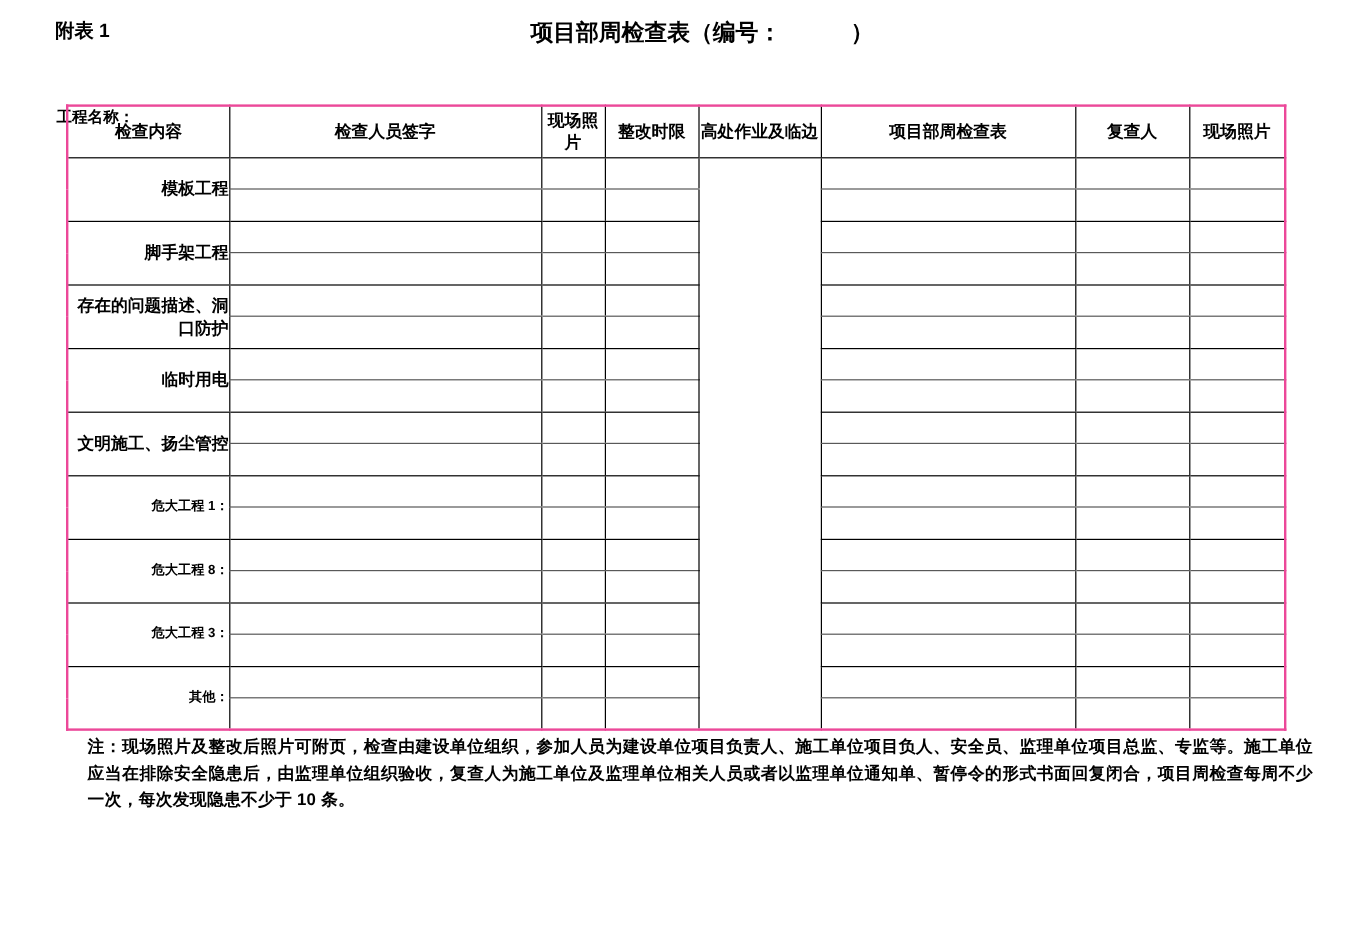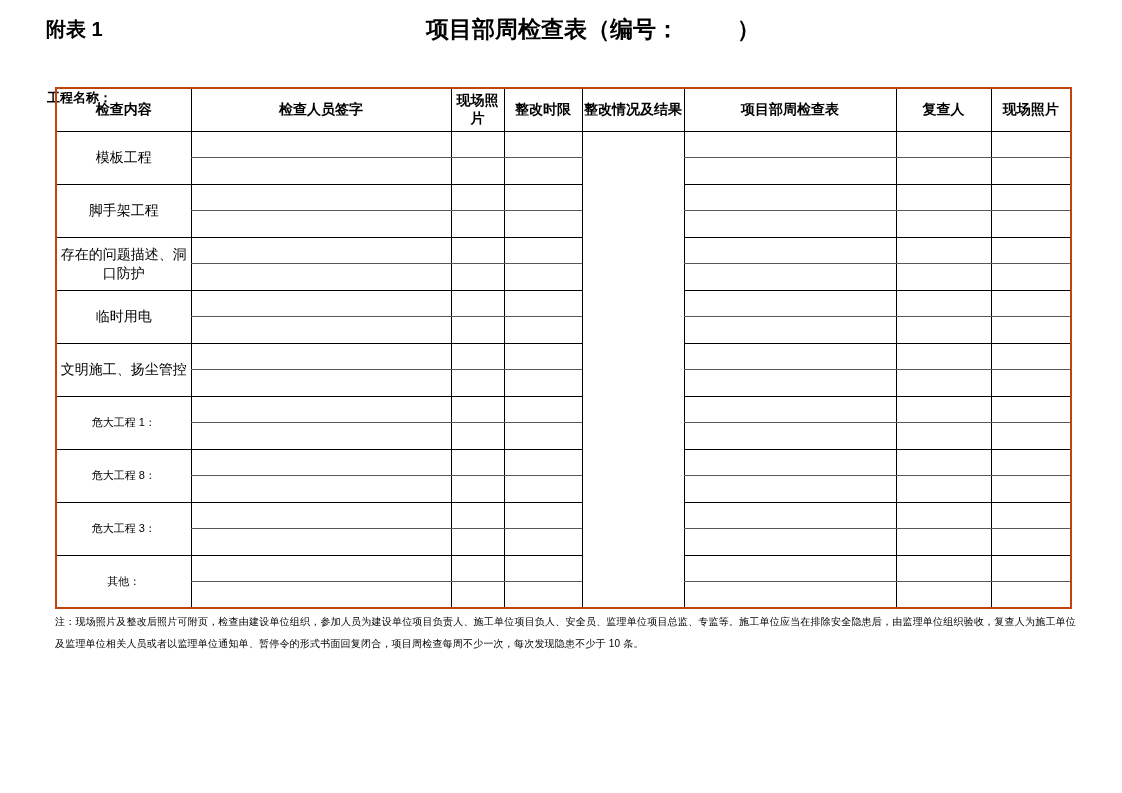--- a/index.html
+++ b/index.html
@@ -6,67 +6,67 @@
   body {
     width: 1122px; height: 793px;
     background: #ffffff;
     position: relative;
     font-family: "Liberation Sans", sans-serif;
     color: #000;
     overflow: hidden;
   }
   .attachment-label {
     position: absolute; left: 46px; top: 16px;
-    font-size: 20px; font-weight: bold; white-space: pre;
+    font-size: 16px; font-weight: bold; white-space: pre;
   }
   .doc-title {
-    position: absolute; left: 426px; top: 14px;
-    font-size: 23px; font-weight: bold; white-space: nowrap;
+    position: absolute; left: 442px; top: 14px;
+    font-size: 19px; font-weight: bold; white-space: nowrap;
   }
   .title-gap { display: inline-block; width: 58px; }
   .project-name {
     position: absolute; left: 47px; top: 61px;
     font-size: 13px; font-weight: bold; margin-top: 28px;
   }
   table.inspection {
     position: absolute; left: 55px; top: 87px;
     border-collapse: collapse;
     table-layout: fixed;
-    border: 2px solid #c2410c;
+    border: 2px solid #ec4899;
   }
   table.inspection th, table.inspection td {
     border-left: 1px solid #000;
     border-bottom: 1px solid #000;
     border-top: none; border-right: none;
     padding: 0;
     font-size: 14px;
     overflow: hidden;
   }
   table.inspection thead tr { height: 43px; }
   table.inspection tbody tr { height: 26.5px; }
   table.inspection th {
     font-weight: bold;
     text-align: center; vertical-align: middle;
     line-height: 1.25;
   }
   td.cat {
-    font-weight: normal;
-    text-align: center; vertical-align: middle;
+    font-weight: bold;
+    text-align: right; vertical-align: middle;
     padding: 0 1px 0 2px;
     line-height: 1.35;
     word-break: break-all;
   }
   td.cat.small { font-size: 11px; }
   td.sig { background: #fff; }
   
   tr.row-mid td.blank { border-bottom: 1px solid #595959; }
   .note {
-    position: absolute; left: 55px; top: 611px;
+    position: absolute; left: 73px; top: 611px;
     width: 1021px;
-    font-size: 10px; font-weight: normal;
+    font-size: 14px; font-weight: bold;
     line-height: 22px;
     text-align: justify;
     letter-spacing: 0.2px;
   }
 </style>
 </head>
 <body>
 
 <div class="attachment-label">附表 1</div>
 
@@ -86,21 +86,21 @@
     <col style="width:212px">
     <col style="width:95px">
     <col style="width:80px">
   </colgroup>
   <thead>
     <tr id="header-row">
         <th>检查内容</th>
         <th>检查人员签字</th>
         <th>现场照片</th>
         <th>整改时限</th>
-        <th>整改情况及结果</th>
+        <th>高处作业及临边</th>
         <th>项目部周检查表</th>
         <th>复查人</th>
         <th>现场照片</th>
       </tr>
   </thead>
   <tbody id="table-body">
       <tr class="row-mid">
         <td rowspan="2" class="cat">模板工程</td>
         <td class="blank"></td>
         <td class="blank"></td>

